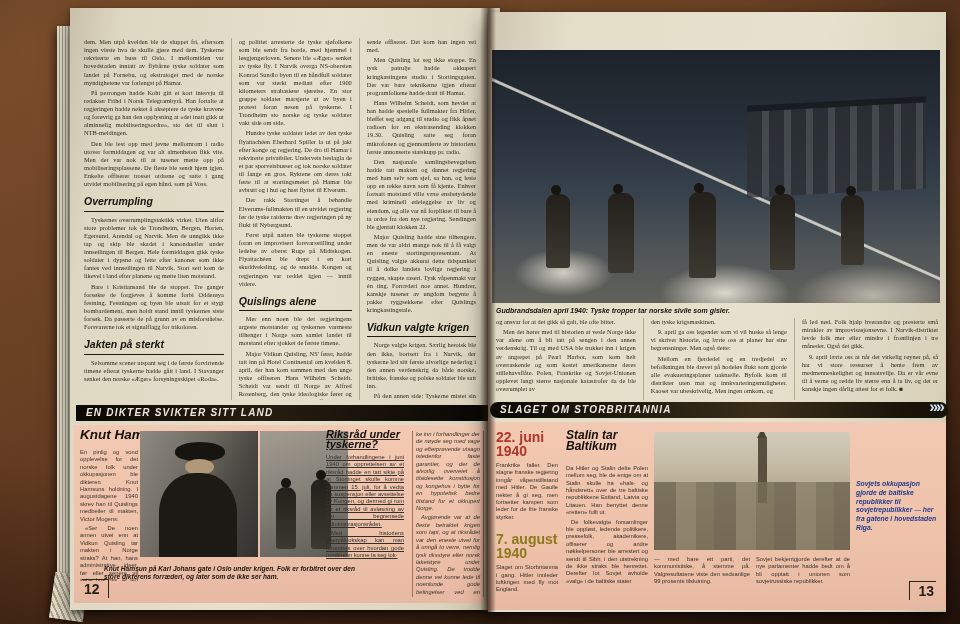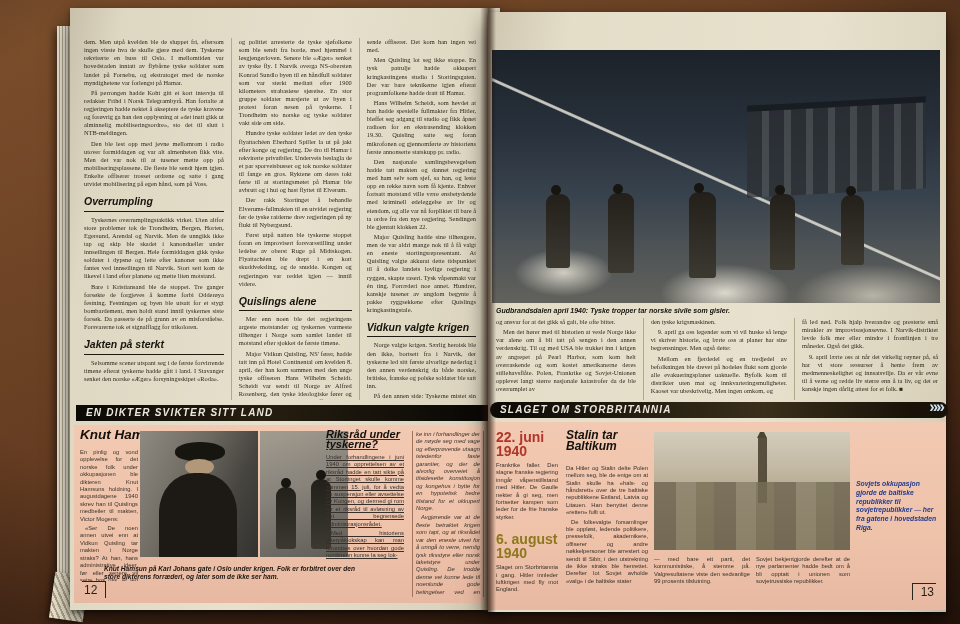--- a/index.html
+++ b/index.html
@@ -168,21 +168,21 @@
   }
   #photo-caption{
     position:absolute;left:8px;top:295px;width:430px;
     font-family:"Liberation Sans","DejaVu Sans",sans-serif;
     font-style:italic;font-weight:bold;font-size:7px;color:#15120d;
   }
 
   
   .pagenum{
     position:absolute;font-family:"Liberation Sans","DejaVu Sans",sans-serif;
-    font-weight:normal;font-size:12px;color:#241f17;
+    font-weight:bold;font-size:14px;color:#241f17;
   }
   #pagenum-left{left:12px;bottom:12px;padding:1px 8px 1px 2px;border-right:1.5px solid #2a251c;border-top:1.5px solid #2a251c;}
   #pagenum-right{right:10px;bottom:12px;padding:1px 2px 1px 8px;border-left:1.5px solid #2a251c;border-top:1.5px solid #2a251c;margin-left:47px;}
 
   
   #fan-corner{
     position:absolute;left:52px;bottom:4px;width:34px;height:46px;
     background:repeating-linear-gradient(58deg,#ece5d2 0 3px,#b5a88a 3px 5px);
     transform:rotate(8deg);box-shadow:-2px 3px 6px rgba(0,0,0,.5);
   }
@@ -303,21 +303,21 @@
 
       <div id="col-june">
         <div id="june-h" class="date-h">
           <div>22. juni</div>
           <div>1940</div>
         </div>
         <div class="small-sans">
             <p class="col-p">Frankrike faller. Den slagne franske regjering inngår våpenstillstand med Hitler. De Gaulle nekter å gi seg, men fortsetter kampen som leder for de frie franske styrker.</p>
           </div>
         <div id="aug-h" class="date-h">
-          <div>6. august</div>
+          <div>7. august</div>
           <div>1940</div>
         </div>
         <div class="small-sans">
             <p class="col-p">Slaget om Storbritannia i gang. Hitler innleder luftkrigen med fly mot England.</p>
           </div>
       </div>
 
       <div id="col-stalin">
         <div id="stalin-h" class="feature-h" style="font-size:12px;margin-bottom:12px;">Stalin tar Baltikum</div>
         <div class="small-sans" style="height:144px;">

